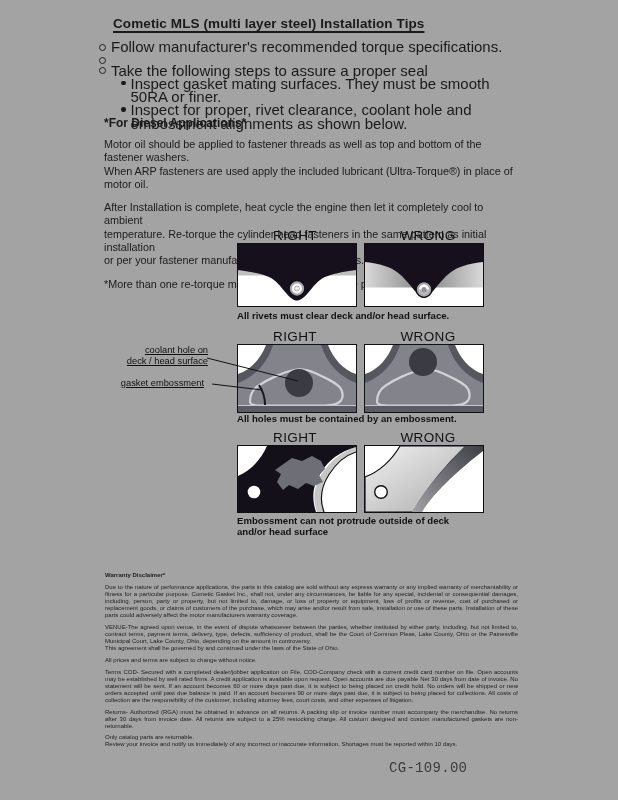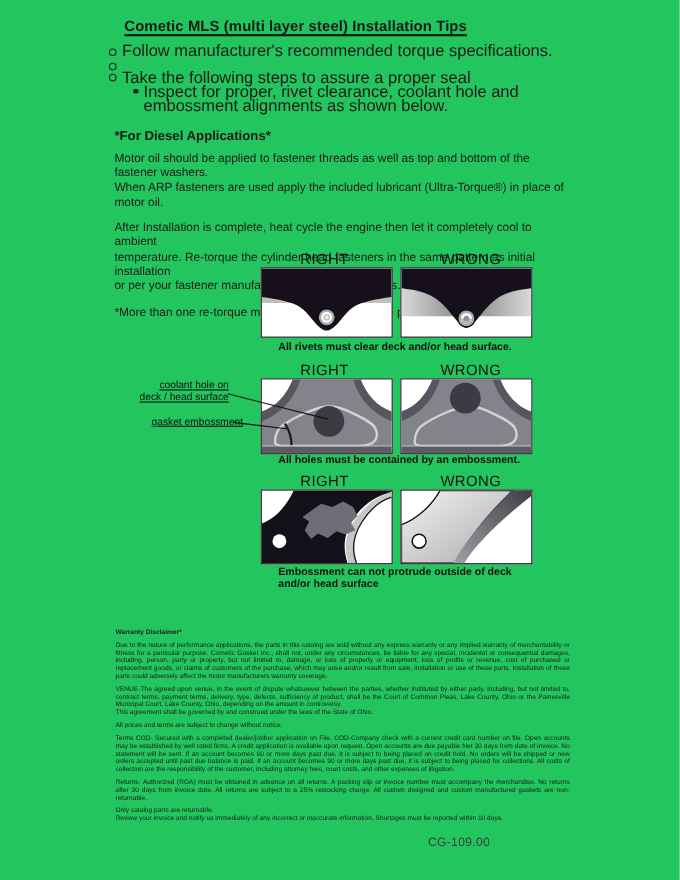--- a/index.html
+++ b/index.html
@@ -1,17 +1,17 @@
 <!DOCTYPE html>
 <html><head>
 <meta charset="utf-8">
 <style>
   html,body{margin:0;padding:0;background:#ffffff;}
   .page{
-    position:relative;width:618px;height:800px;background:#22c55e;overflow:hidden;
+    position:relative;width:618px;height:800px;background:#a3a3a3;overflow:hidden;
     font-family:"Liberation Sans", sans-serif;color:#1a1a1a;
   }
   .abs{position:absolute;}
   .prew{white-space:pre-line;}
 
   
   .doc-title{
     left:113px;top:16px;font-size:13.5px;font-weight:bold;letter-spacing:.1px;
     text-decoration:underline;text-decoration-thickness:1.5px;text-underline-offset:3px;
   }
@@ -27,57 +27,61 @@
   .diesel{left:104px;top:116px;width:418px;}
   .diesel h2{margin:0 0 8px 0;font-size:12px;font-weight:bold;}
   .diesel p{margin:4px 0 10px 0;font-size:10.8px;line-height:13.3px;}
 
   
   .dg-set{left:237px;width:249px;}
   .dg-labels{display:flex;gap:17px;height:14px;}
   .dg-labels span{width:121px;text-align:center;font-size:13.5px;line-height:13px;letter-spacing:.4px;color:#111;}
   .dg-boxes{display:flex;gap:7px;}
   .dbox{display:block;width:118px;border:1.5px solid #101014;background:#fff;}
-  .dg-cap{font-size:9.6px;font-weight:bold;line-height:10.8px;color:#111;margin-left:16px;}
+  .dg-cap{font-size:9.6px;font-weight:bold;line-height:10.8px;color:#111;}
   .set1{top:229px;} .set1 .dg-cap{margin-top:4px;}
   .set2{top:330px;} .set2 .dg-cap{margin-top:1px;}
   .set3{top:431px;} .set3 .dg-cap{margin-top:3px;}
 
   
   .callout{font-size:9.3px;line-height:10.6px;text-align:right;color:#111;text-decoration:underline;}
   .co1{left:126px;top:345px;width:82px;}
-  .co2{left:127px;top:378px;width:94px;}
+  .co2{left:110px;top:378px;width:94px;}
   .leader{left:205px;top:348px;z-index:5;pointer-events:none;}
 
   
   .legal{left:105px;top:572px;width:413px;font-size:6px;line-height:7.1px;color:#1d1d1d;text-align:justify;}
   .legal .lh{font-weight:bold;margin:0 0 5px 0;text-align:left;}
   .legal p{margin:0 0 4.5px 0;}
 
   
-  .footer-code{left:389px;top:760px;font-size:11px;letter-spacing:.3px;color:#3b3b3b;}
+  .footer-code{left:389px;top:760px;font-size:14px;letter-spacing:.3px;color:#3b3b3b;font-family:Liberation Mono, monospace;}
 </style>
 </head>
 <body>
 
 <div class="page">
 
   <div class="abs doc-title">Cometic MLS (multi layer steel) Installation Tips</div>
 
   <div class="abs bullets">
     <div class="b-row">
       <span class="b-mark"></span>
       <span>Follow manufacturer's recommended torque specifications.</span>
     </div>
     <div class="b-row">
       <span class="b-mark"></span>
     </div>
     <div class="b-row">
       <span class="b-mark"></span>
       <span>Take the following steps to assure a proper seal</span>
+    </div>
+    <div class="sb-row">
+      <span class="sb-mark"></span>
+      <span>Inspect gasket mating surfaces.  They must be smooth 50RA or finer.</span>
     </div>
     <div class="sb-row">
       <span class="sb-mark"></span>
       <span>Inspect for proper, rivet clearance, coolant hole and embossment alignments as shown below.</span>
     </div>
   </div>
 
   <div class="abs diesel">
     <h2>*For Diesel Applications*</h2>
     <p class="prew">Motor oil should be applied to fastener threads as well as top and bottom of the fastener washers.

